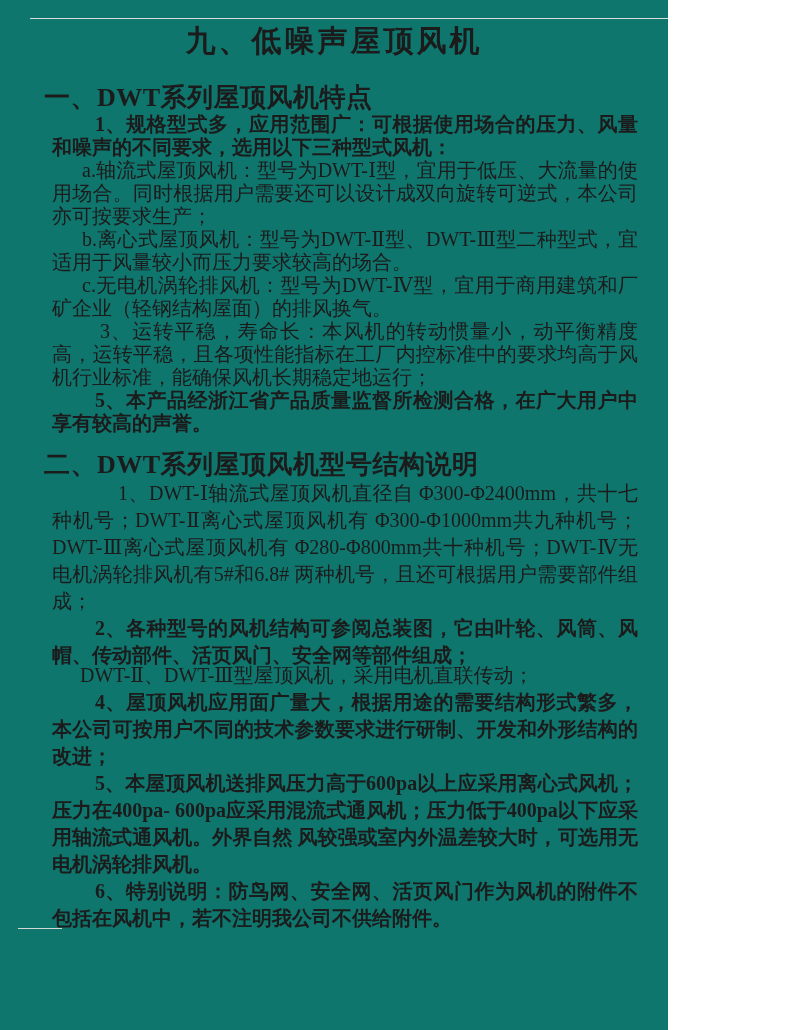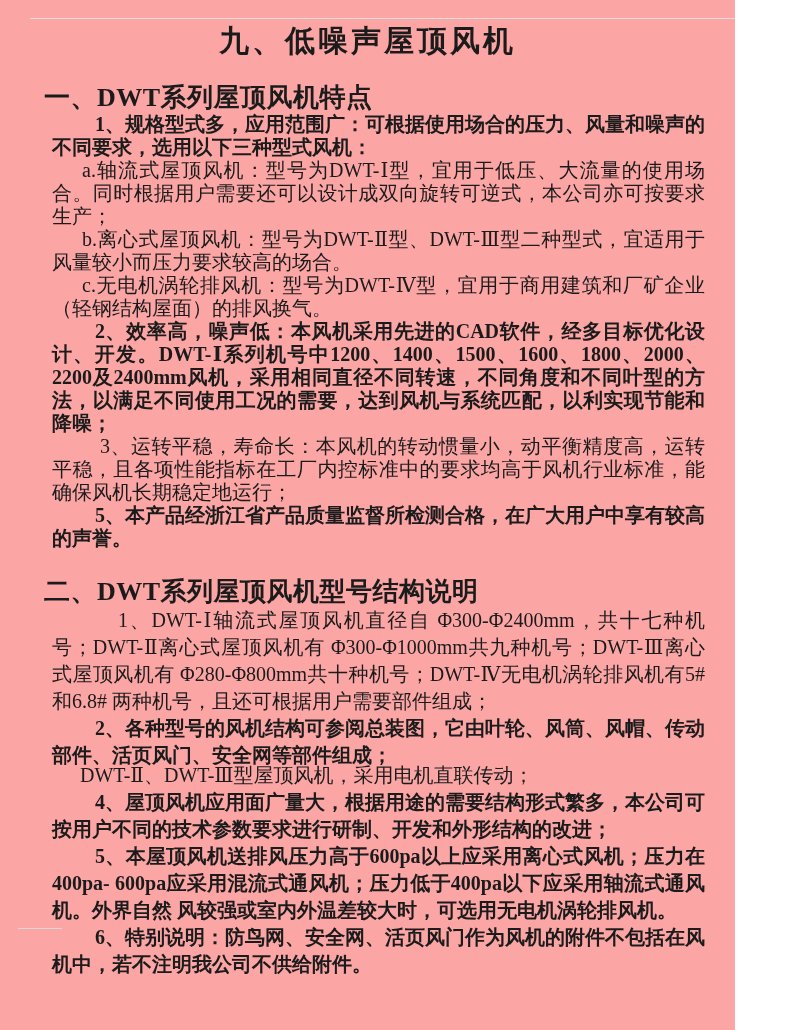--- a/index.html
+++ b/index.html
@@ -3,41 +3,41 @@
 <meta charset="utf-8">
 <style>
   html,body{margin:0;padding:0;background:#ffffff;}
   body{
     width:800px;height:1030px;
     font-family:"Liberation Serif","DejaVu Serif",serif;
     color:#1b1b1b;
   }
   .page{
     position:relative;
-    width:735px;height:1030px;
-    background:#fca5a5;
+    width:668px;height:1030px;
+    background:#0f766e;
     overflow:hidden;
   }
   .rule{position:absolute;height:1px;background:#dcdcdc;}
   .rule-top{left:30px;top:18px;width:732px;}
   .frag-left{left:18px;top:928px;width:44px;background:#d6d6d6;}
   .frag-right{left:737px;top:928px;width:40px;background:#d6d6d6;}
 
   .doc-title{
     margin:22px 30px 0 30px;
     font-size:30px;line-height:38px;
     font-weight:bold;text-align:center;
     letter-spacing:3px;
   }
   .sec-heading{
     margin:24px 30px 2px 44px;
     font-size:26px;line-height:27px;
     font-weight:bold;letter-spacing:0.5px;
   }
-  .sec-heading.second{margin-top:28px;}
+  .sec-heading.second{margin-top:16px;}
 
   .body{
     margin:0 30px 0 52px;
     text-align:justify;
   }
   .body p{
     margin:0;
     font-size:20px;
   }
   .sec1 p{line-height:23px;}
@@ -58,21 +58,20 @@
 
   <h1 class="doc-title">九、低噪声屋顶风机</h1>
 
   <section>
     <h2 class="sec-heading">一、DWT系列屋顶风机特点</h2>
     <div class="body sec1">
       <p class="indent-num">1、规格型式多，应用范围广：可根据使用场合的压力、风量和噪声的不同要求，选用以下三种型式风机：</p>
       <p class="indent-sub">a.轴流式屋顶风机：型号为DWT-Ⅰ型，宜用于低压、大流量的使用场合。同时根据用户需要还可以设计成双向旋转可逆式，本公司亦可按要求生产；</p>
       <p class="indent-sub">b.离心式屋顶风机：型号为DWT-Ⅱ型、DWT-Ⅲ型二种型式，宜适用于风量较小而压力要求较高的场合。</p>
       <p class="indent-sub">c.无电机涡轮排风机：型号为DWT-Ⅳ型，宜用于商用建筑和厂矿企业（轻钢结构屋面）的排风换气。</p>
-      <p class="indent-num">2、效率高，噪声低：本风机采用先进的CAD软件，经多目标优化设计、开发。DWT-Ⅰ系列机号中1200、1400、1500、1600、1800、2000、2200及2400mm风机，采用相同直径不同转速，不同角度和不同叶型的方法，以满足不同使用工况的需要，达到风机与系统匹配，以利实现节能和降噪；</p>
       <p class="indent-num-sp">3、运转平稳，寿命长：本风机的转动惯量小，动平衡精度高，运转平稳，且各项性能指标在工厂内控标准中的要求均高于风机行业标准，能确保风机长期稳定地运行；</p>
       <p class="indent-num">5、本产品经浙江省产品质量监督所检测合格，在广大用户中享有较高的声誉。</p>
     </div>
   </section>
 
   <section>
     <h2 class="sec-heading second">二、DWT系列屋顶风机型号结构说明</h2>
     <div class="body sec2">
       <p class="indent-wide">1、DWT-Ⅰ轴流式屋顶风机直径自 Φ300-Φ2400mm，共十七种机号；DWT-Ⅱ离心式屋顶风机有 Φ300-Φ1000mm共九种机号；DWT-Ⅲ离心式屋顶风机有 Φ280-Φ800mm共十种机号；DWT-Ⅳ无电机涡轮排风机有5#和6.8# 两种机号，且还可根据用户需要部件组成；</p>
       <p class="indent-num">2、各种型号的风机结构可参阅总装图，它由叶轮、风筒、风帽、传动部件、活页风门、安全网等部件组成；</p>

